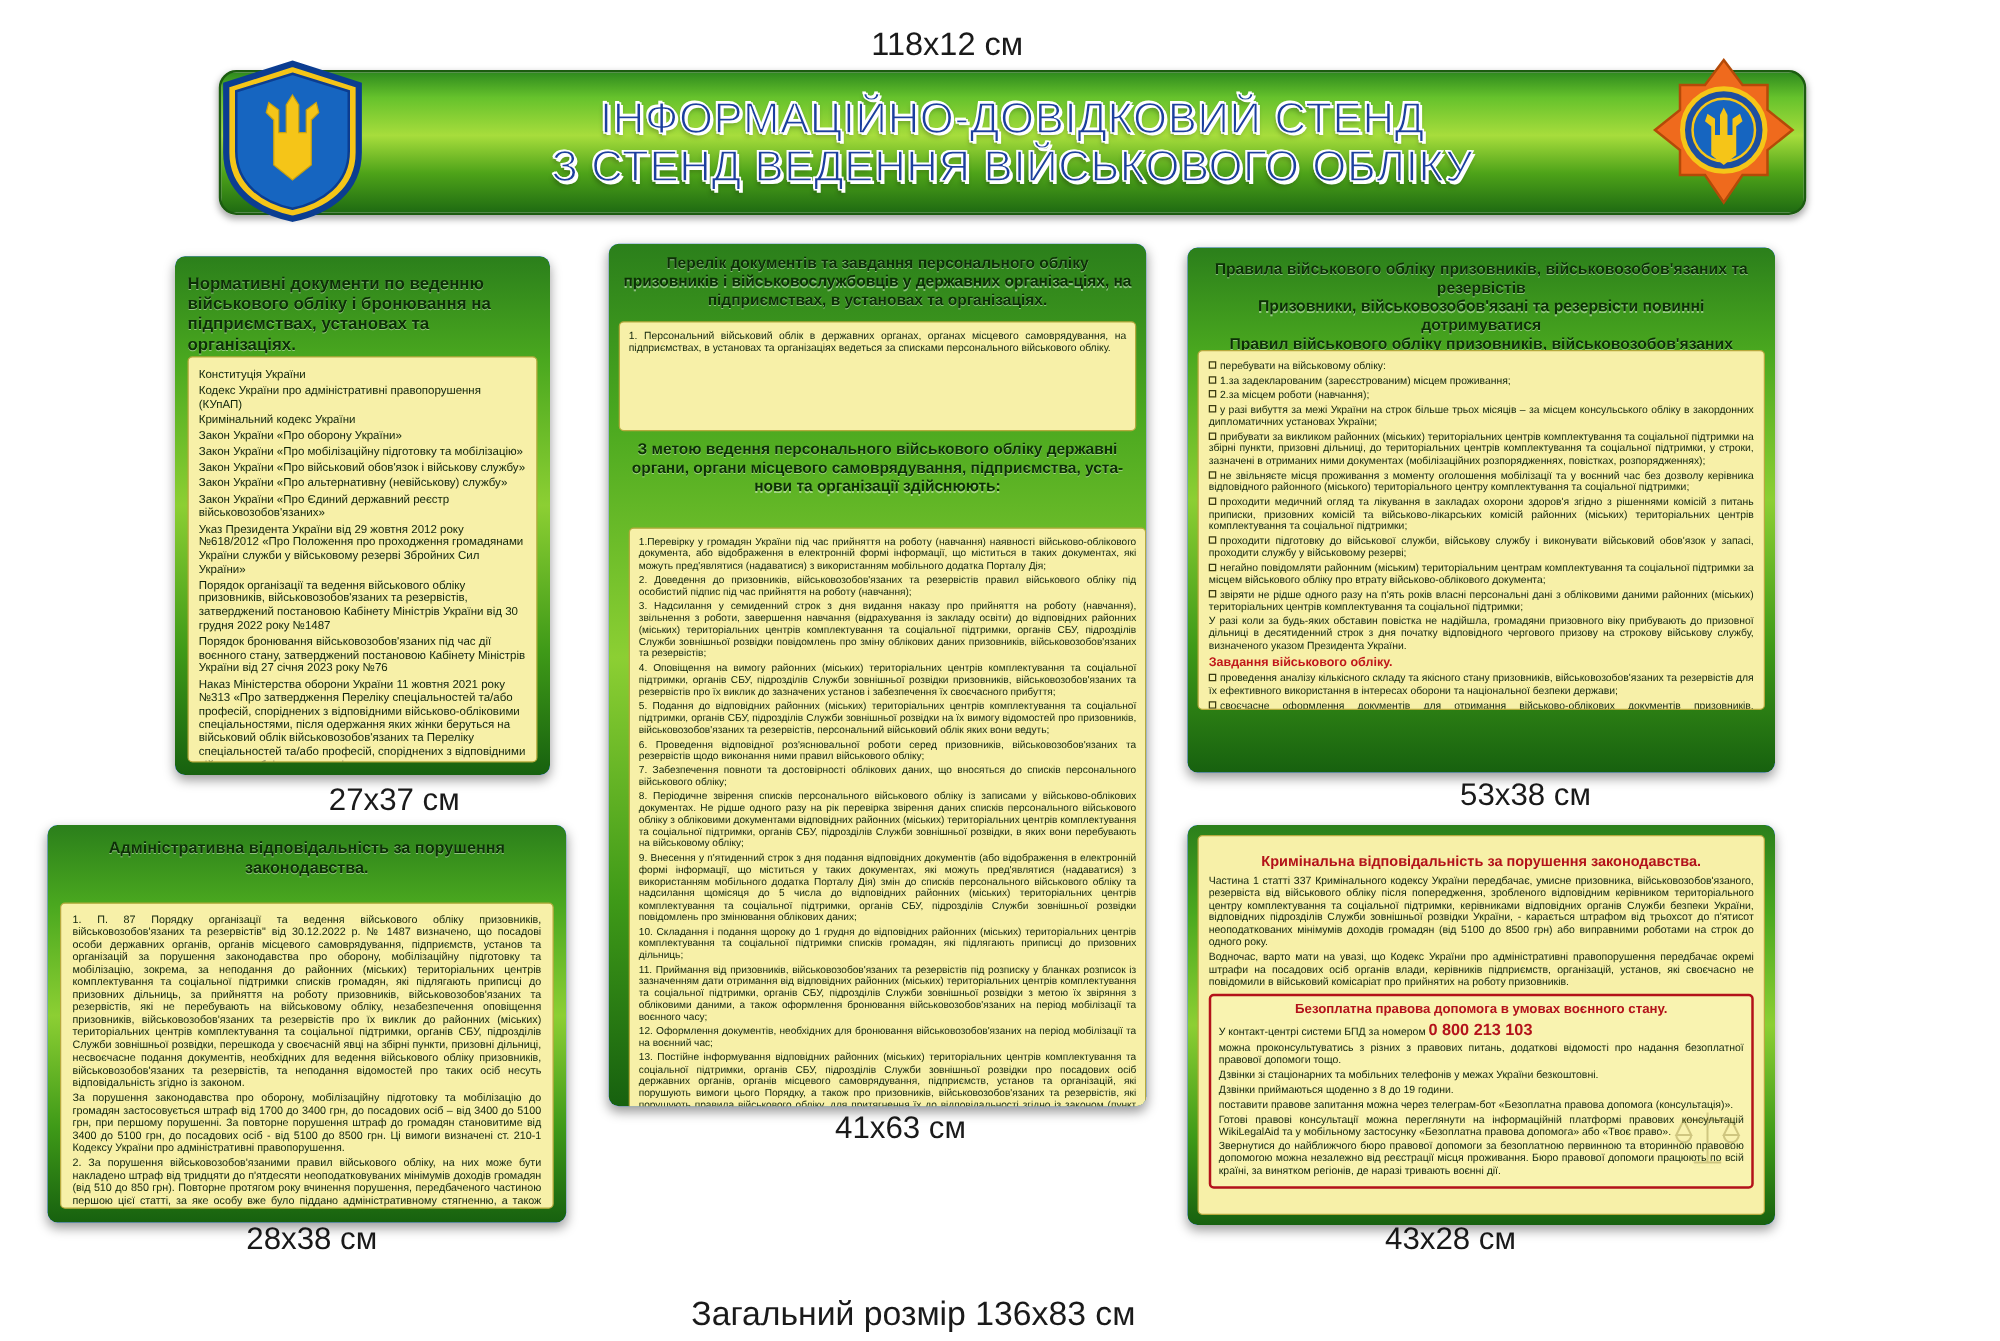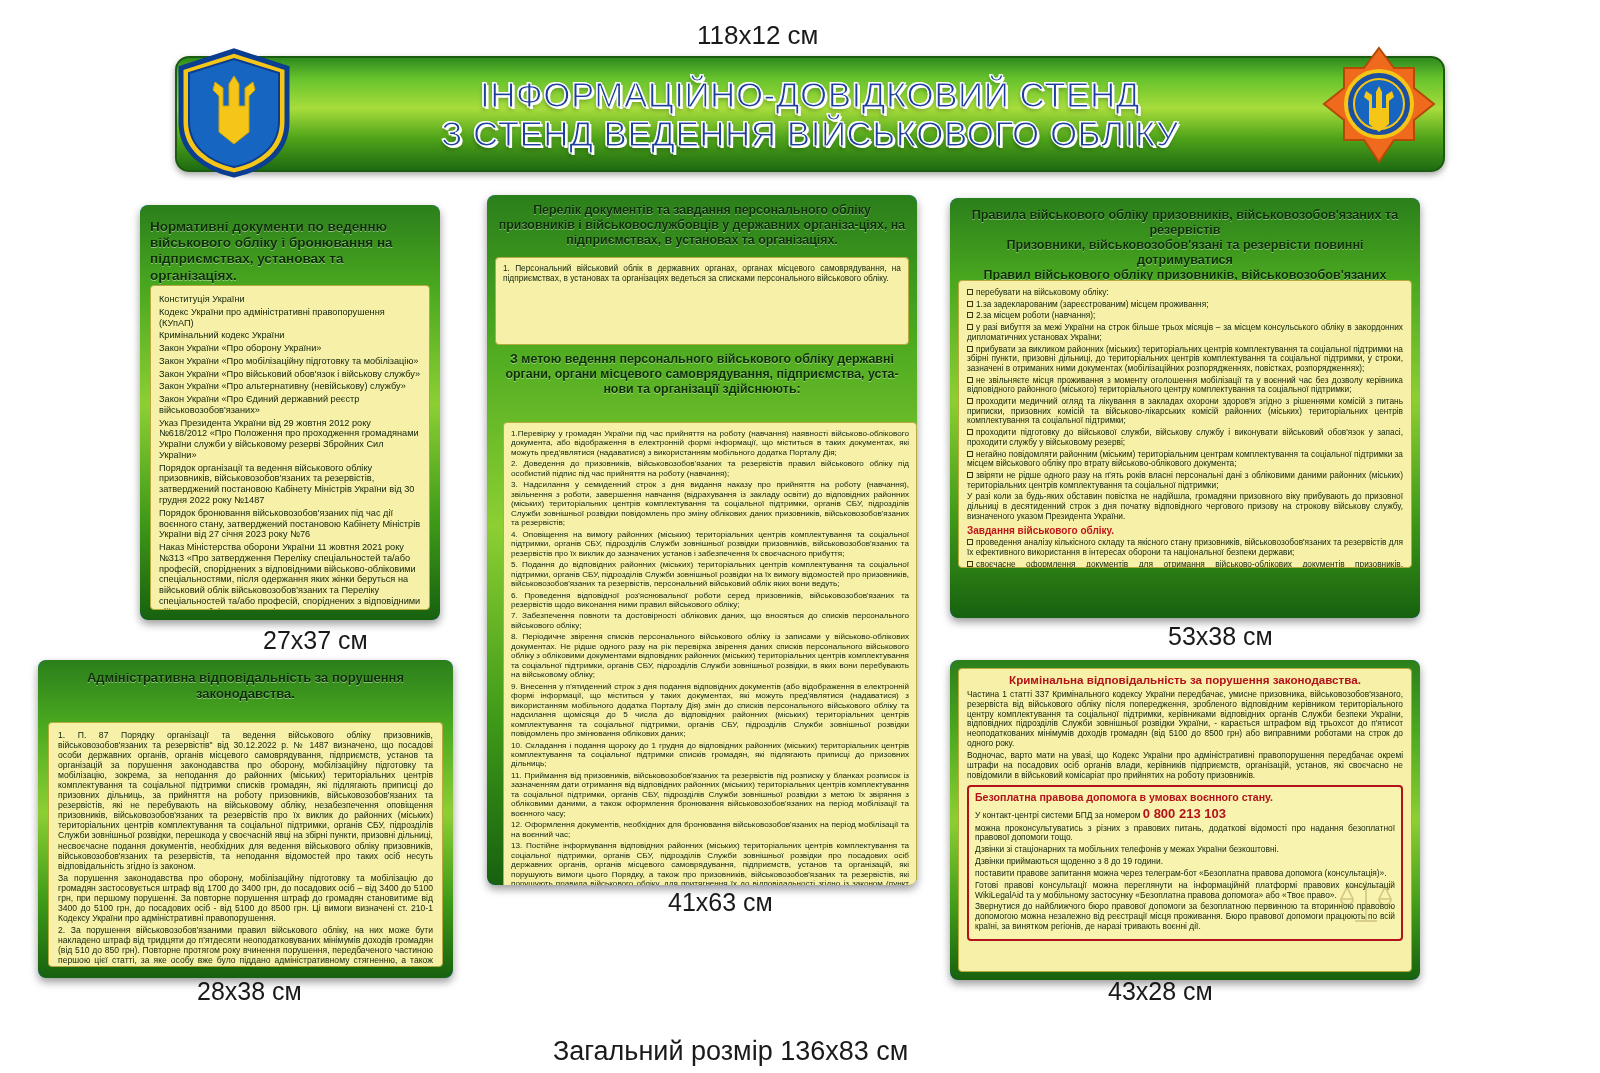--- a/index.html
+++ b/index.html
@@ -117,32 +117,32 @@
   #panel-rules .ptxt { font-size: 8.3px; }
   #panel-rules .sub-red { color: #c0161a; font-weight: bold; font-size: 10px; margin: 4px 0 2px; }
 
   #panel-admin { left: 38px; top: 660px; width: 415px; height: 318px; }
   #panel-admin .panel-title { left: 10px; top: 10px; width: 395px; font-size: 13px; }
   #panel-admin .panel-body { left: 10px; top: 62px; width: 395px; height: 245px; padding: 7px 9px; }
   #panel-admin .ptxt { font-size: 8.6px; }
 
   #panel-crim { left: 950px; top: 660px; width: 470px; height: 320px; }
   #panel-crim .panel-green { background: linear-gradient(180deg,#2b7f1b 0%,#4aa81f 22%,#8ccf33 50%,#3f9a18 78%,#17610f 100%); }
-  #panel-crim .panel-body { left: 8px; top: 8px; width: 454px; height: 304px; padding: 4px 8px; background: #f7f0a8; }
+  #panel-crim .panel-body { left: 8px; top: 8px; width: 454px; height: 304px; padding: 14px 8px; background: #f7f0a8; }
   #panel-crim .crim-title { color: #b3121a; font-weight: bold; font-size: 11.6px; text-align: center; margin-bottom: 4px; }
   #panel-crim .ptxt { font-size: 8.4px; }
   .bpd-box {
     margin-top: 5px;
     border: 2px solid #b3121a;
     border-radius: 4px;
     padding: 4px 6px 5px;
     background: #f9f3b0;
     position: relative;
   }
-  .bpd-title { color: #b3121a; font-weight: bold; font-size: 10.6px; margin-bottom: 3px; }
+  .bpd-title { color: #b3121a; font-weight: bold; font-size: 10.6px; text-align: center; margin-bottom: 3px; }
   .bpd-phone { color: #b3121a; font-weight: bold; font-size: 13px; }
   .scales-icon { position: absolute; right: 6px; bottom: 4px; opacity: .32; }
 </style>
 </head>
 <body>
 
 <div class="page">
 
   <div class="dim-label dim-top" style="left:697px; top:20px;">118x12 см</div>
   <div class="dim-label" style="left:253px; top:626px;margin-left:10px;">27x37 см</div>

